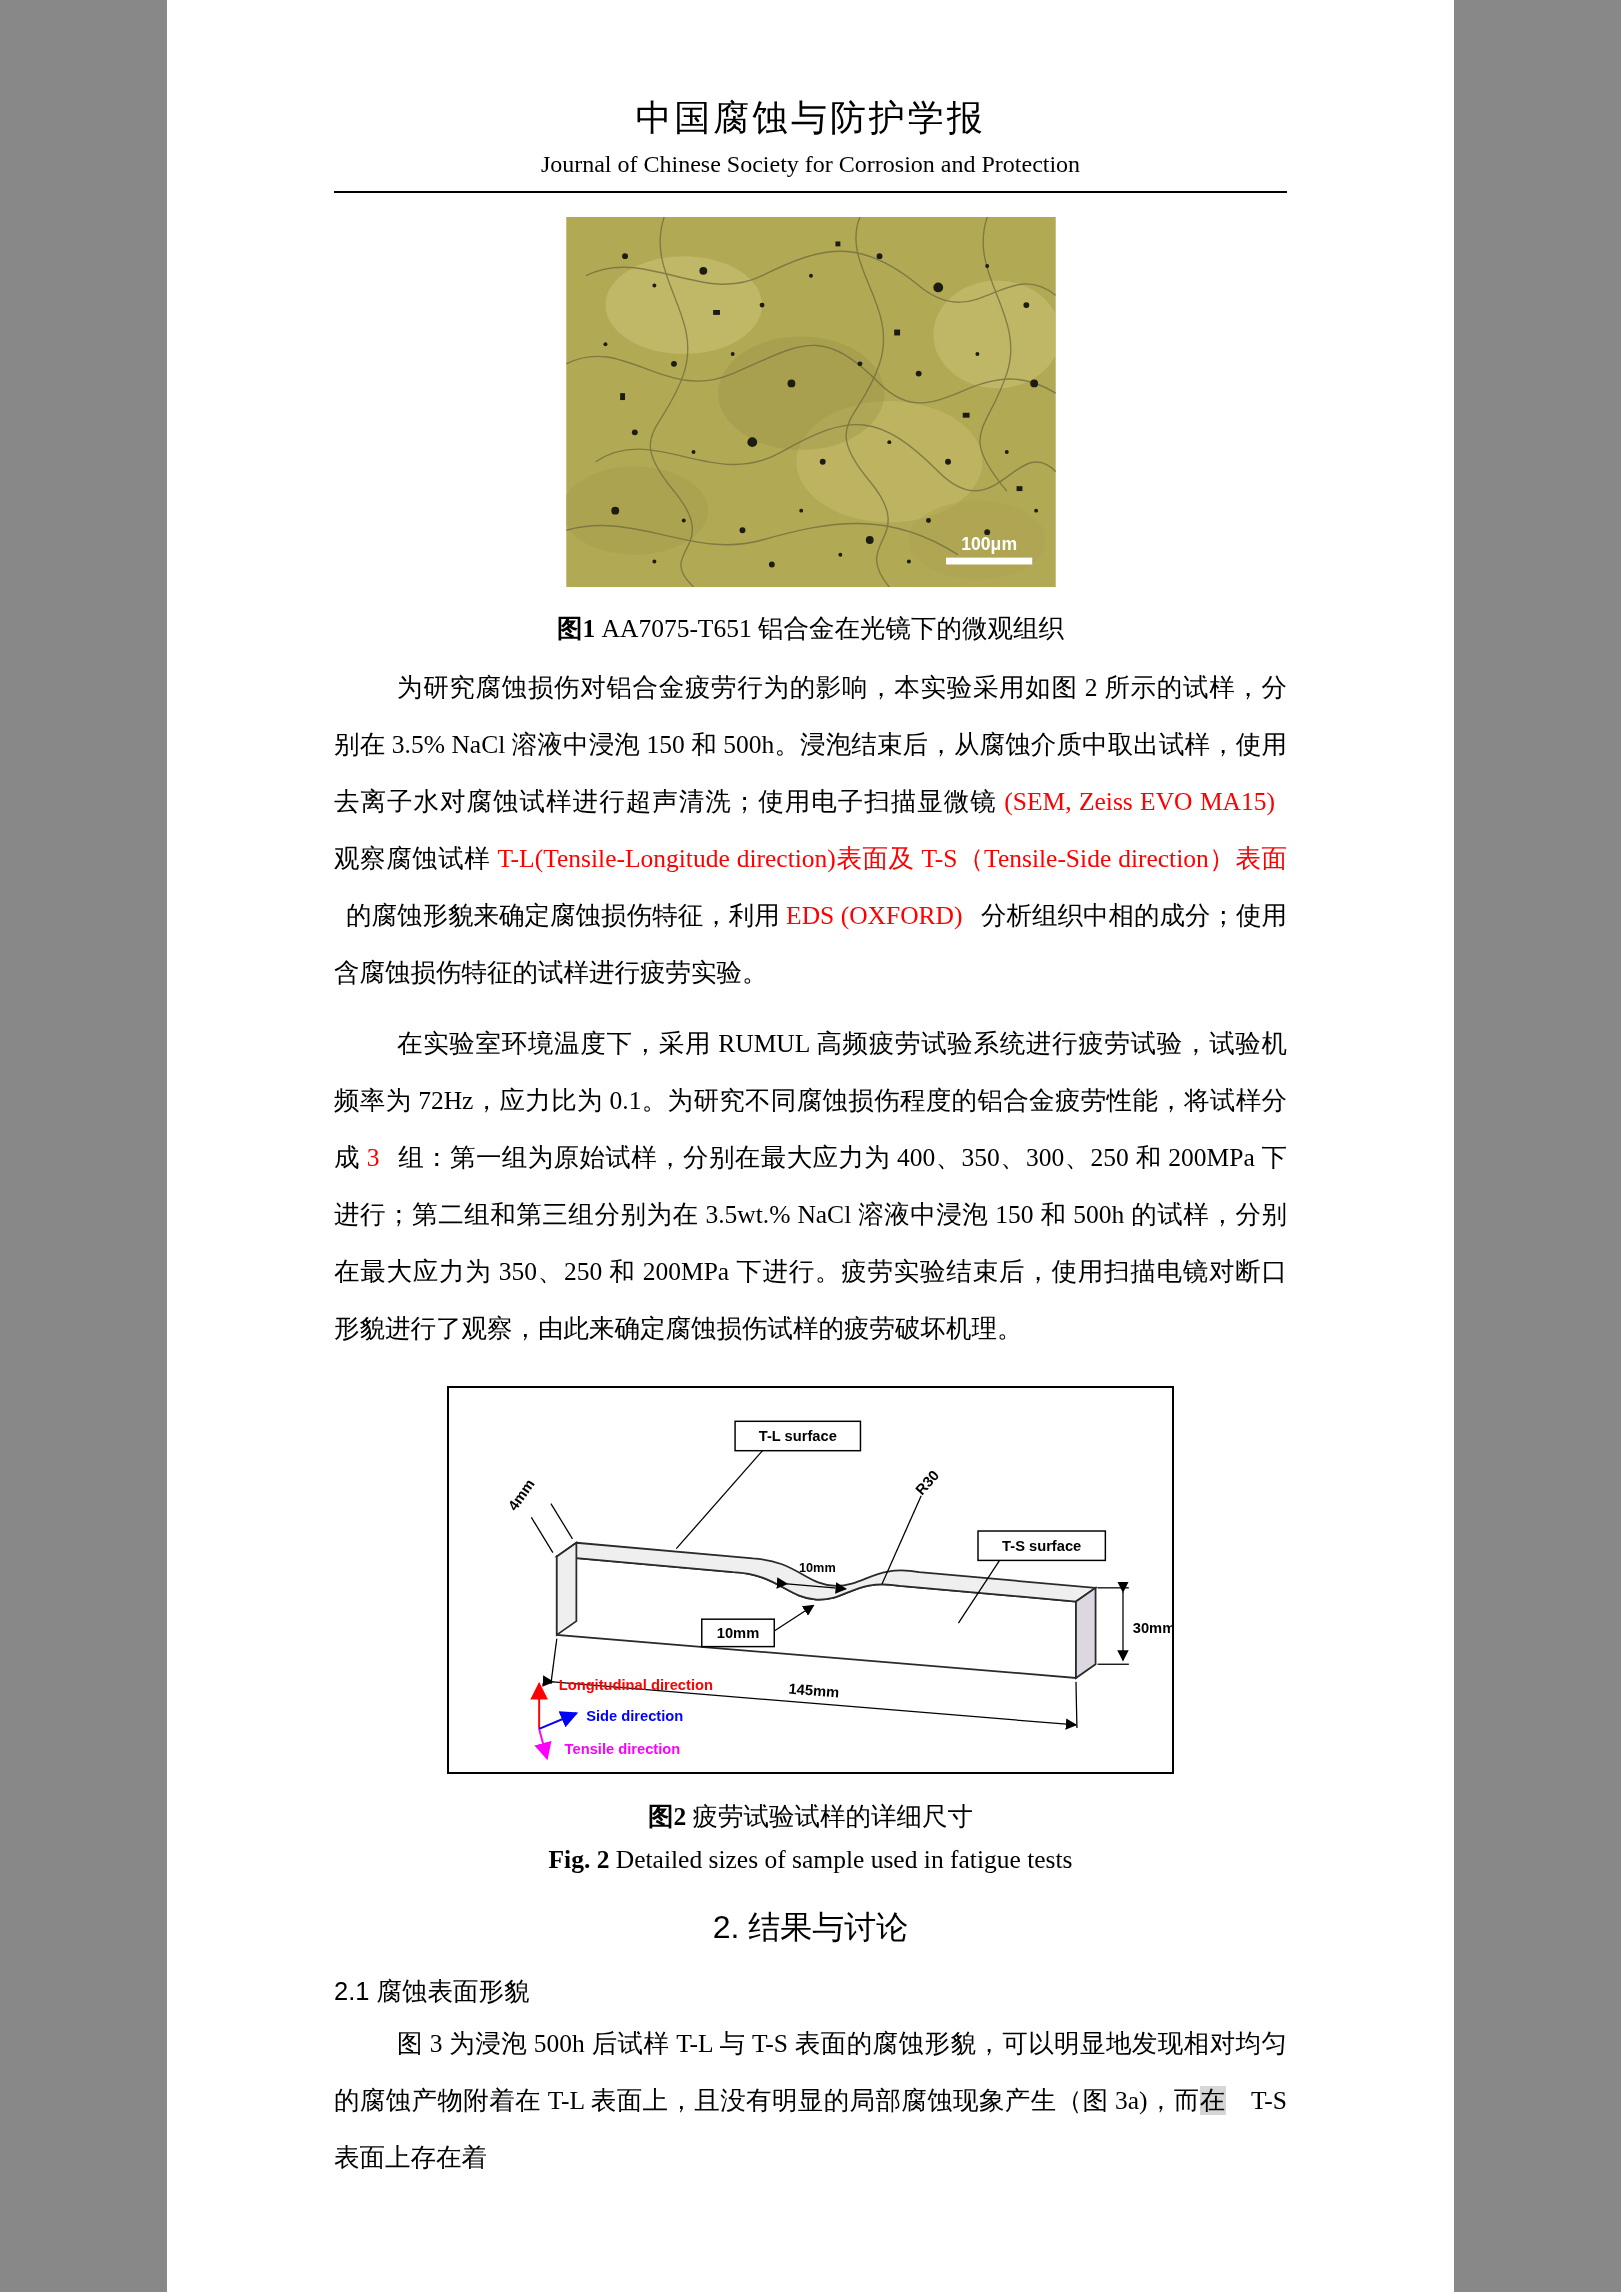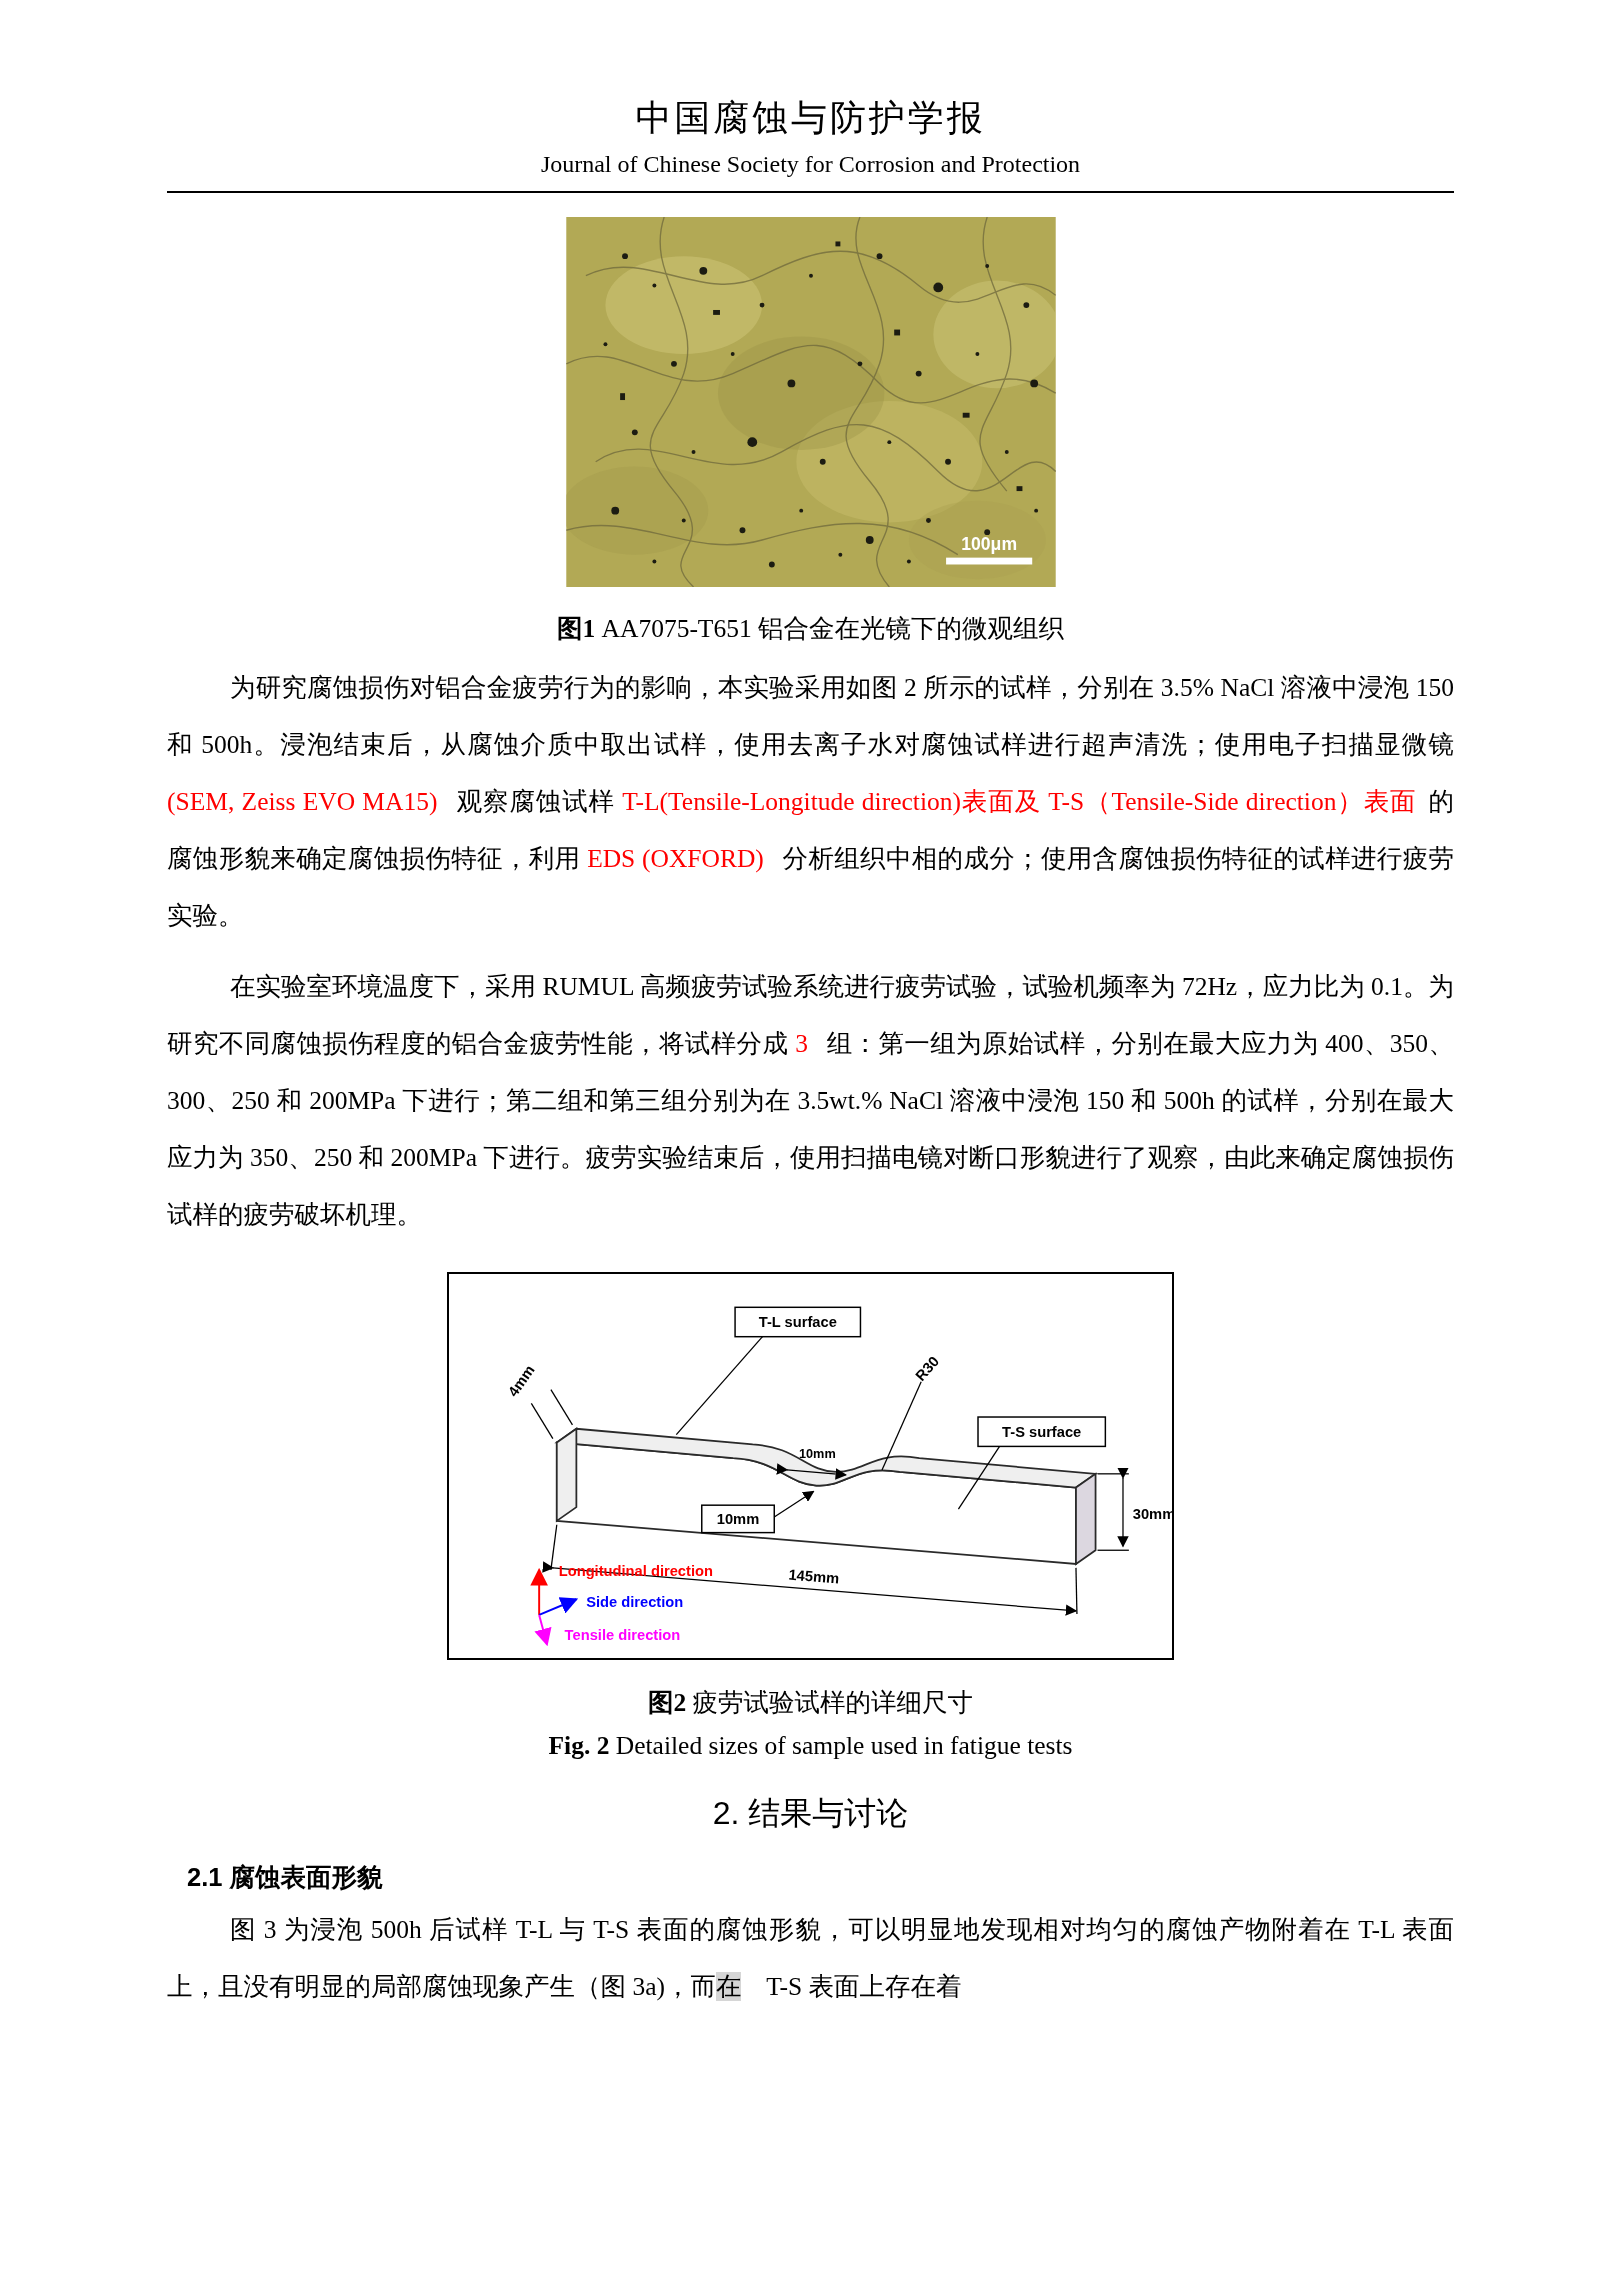--- a/index.html
+++ b/index.html
@@ -3,21 +3,21 @@
 <meta charset="utf-8">
 <style>
   :root{
     --red_text:#ff0000;
     --longitudinal:#ff0000;
     --side:#0000ff;
     --tensile:#ff00ff;
   }
   html,body{margin:0;padding:0;background:#888;}
   .page{
-    width:1621px;height:2293px;background:#ffffff;margin:0 auto;
+    width:1287px;height:2293px;background:#ffffff;margin:0 auto;
     box-sizing:border-box;padding:94px 167px 0 167px;position:relative;
     font-family:"Liberation Serif","DejaVu Serif",serif;color:#000;
   }
   .header{text-align:center;}
   .title-cn{font-size:36px;letter-spacing:2.9px;}
   .title-en{font-size:24px;margin-top:7.8px;text-align:center;}
   .header-rule{border-bottom:2px solid #000;margin-top:13.7px;}
   .fig-wrap{text-align:center;margin-top:23.5px;}
   .micrograph{display:inline-block;line-height:0;}
   .caption{text-align:center;font-size:25.5px;margin-top:19.6px;line-height:35px;}
@@ -33,21 +33,21 @@
   .fig2-box{
     width:727px;height:388px;border:2px solid #000;margin:29px auto 0 auto;
     box-sizing:border-box;background:#fff;
   }
   .sec-h2{
     font-family:"Liberation Sans","DejaVu Sans",sans-serif;
     font-size:32px;margin-top:29px;font-weight:normal;text-align:center;
   }
   .sec-h21{
     font-family:"Liberation Sans","DejaVu Sans",sans-serif;
-    font-size:25.5px;margin-top:23.5px;font-weight:bold;margin-left:20px;
+    font-size:25.5px;margin-top:23.5px;font-weight:normal;
   }
   svg text{font-family:"Liberation Sans","DejaVu Sans",sans-serif;}
   .dim-label{font-size:15px;font-weight:bold;fill:#000;}
   .dim-label-sm{font-size:13px;font-weight:bold;fill:#000;}
   .axis-label{font-size:15px;font-weight:bold;}
   .axis-long{fill:var(--longitudinal,#ff0000);}
   .axis-side{fill:var(--side,#0000ff);}
   .axis-tens{fill:var(--tensile,#ff00ff);}
   .label-box{fill:#ffffff;stroke:#000;stroke-width:1.5;}
   .spec-face{fill:#ffffff;stroke:#2a2a2a;stroke-width:1.8;}

